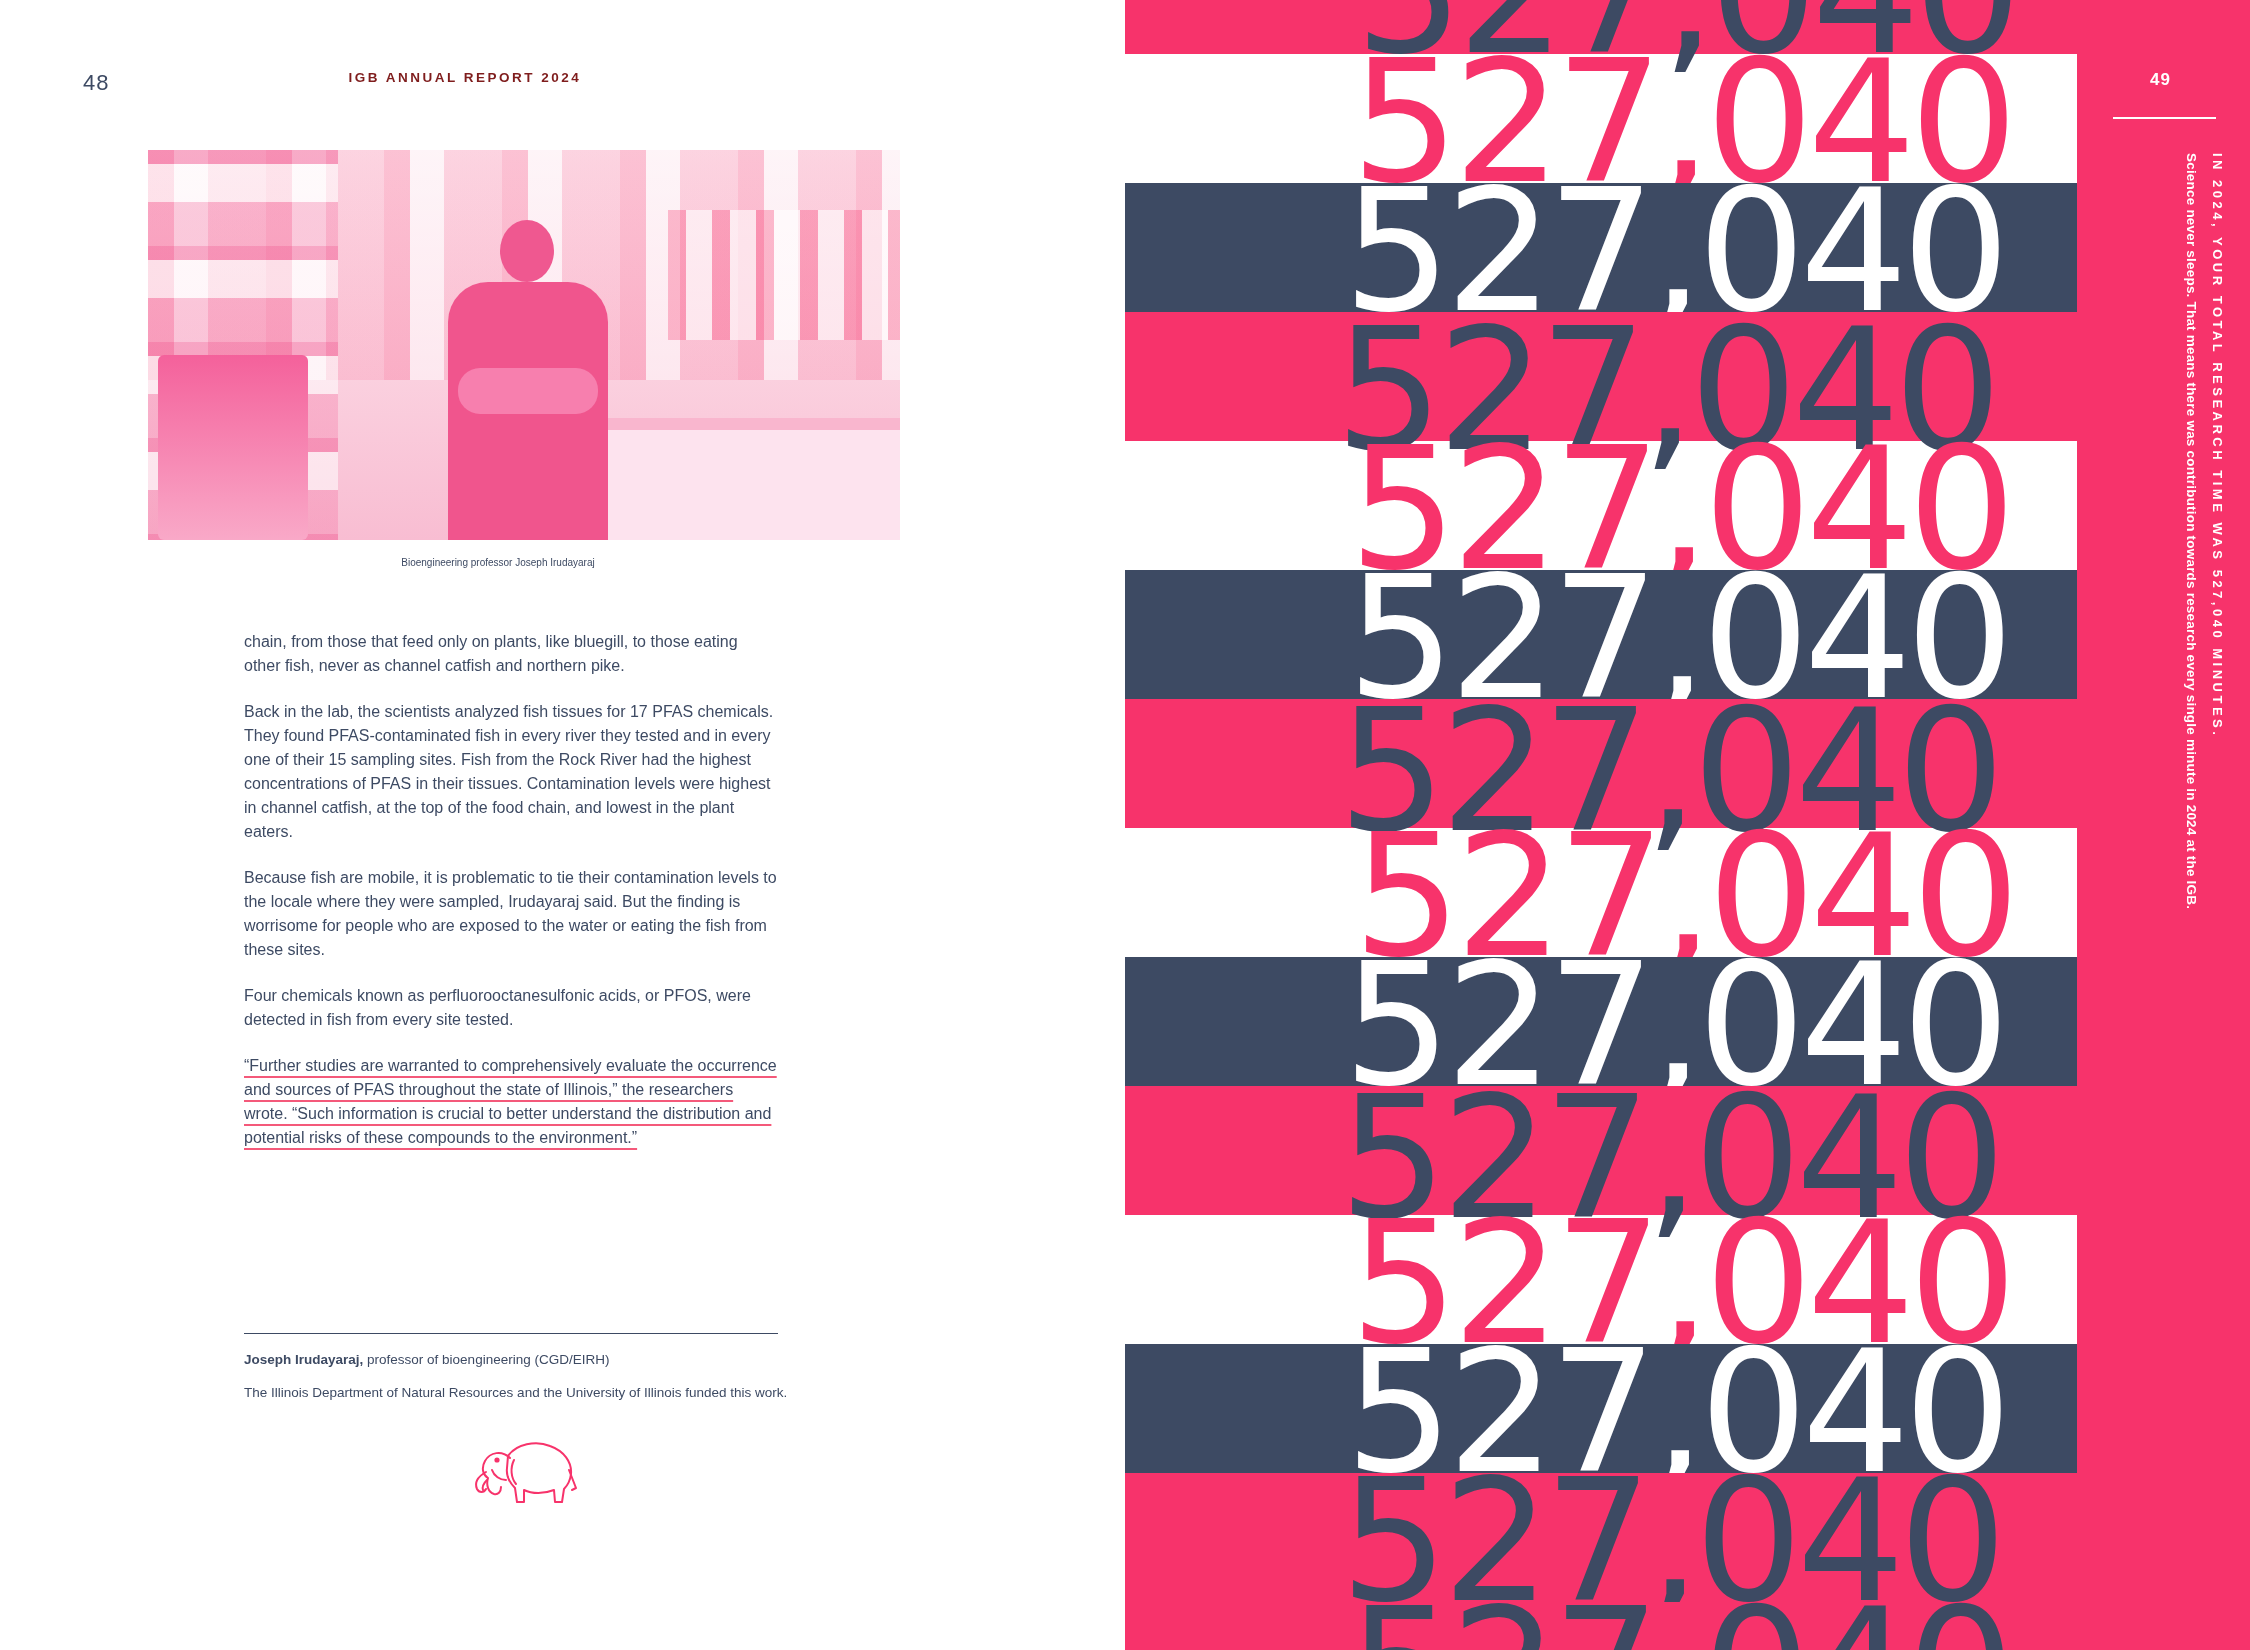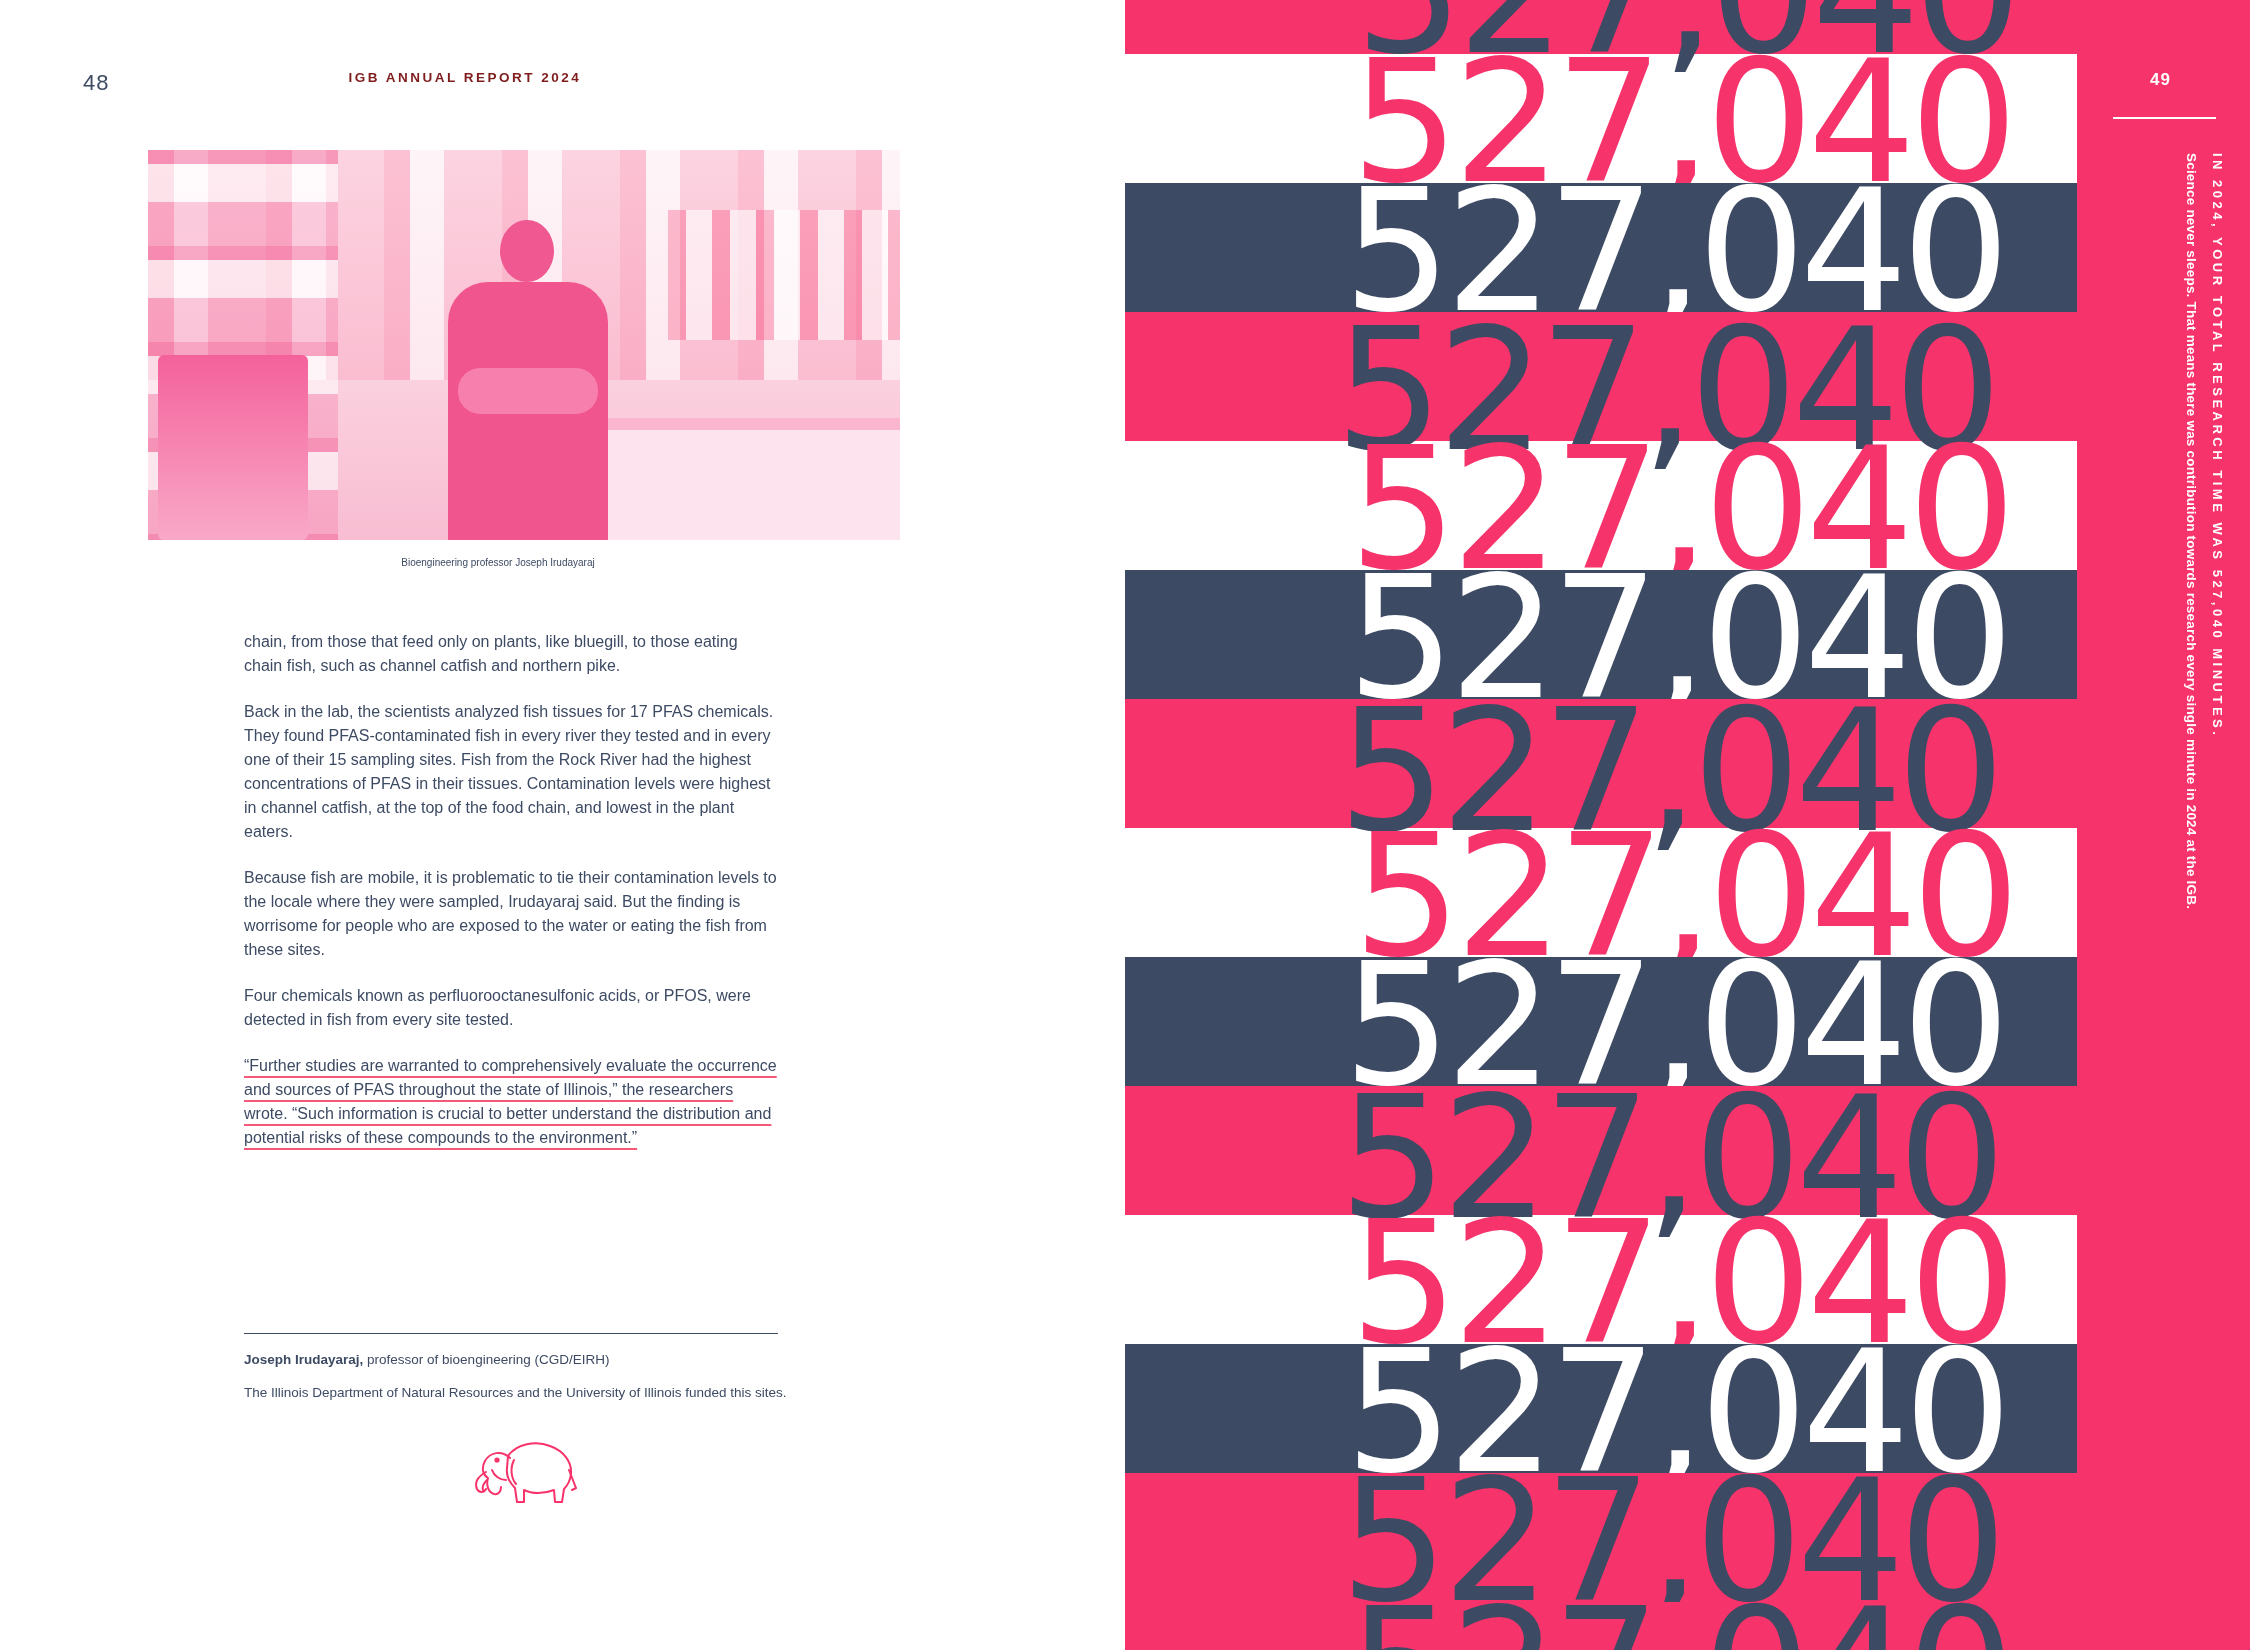--- a/index.html
+++ b/index.html
@@ -108,30 +108,30 @@
     <div class="ph" id="ph-equipment"></div>
     <div class="ph" id="ph-bench"></div>
     <div class="ph" id="ph-person-head"></div>
     <div class="ph" id="ph-person-body"></div>
     <div class="ph" id="ph-person-arms"></div>
   </div>
 
   <div id="photo-caption">Bioengineering professor Joseph Irudayaraj</div>
 
   <div id="article">
-    <p>chain, from those that feed only on plants, like bluegill, to those eating chain fish, such as channel catfish and northern pike.</p>
+    <p>chain, from those that feed only on plants, like bluegill, to those eating other fish, never as channel catfish and northern pike.</p>
     <p>Back in the lab, the scientists analyzed fish tissues for 17 PFAS chemicals. They found PFAS-contaminated fish in every river they tested and in every one of their 15 sampling sites. Fish from the Rock River had the highest concentrations of PFAS in their tissues. Contamination levels were highest in channel catfish, at the top of the food chain, and lowest in the plant eaters.</p>
     <p>Because fish are mobile, it is problematic to tie their contamination levels to the locale where they were sampled, Irudayaraj said. But the finding is worrisome for people who are exposed to the water or eating the fish from these sites.</p>
     <p>Four chemicals known as perfluorooctanesulfonic acids, or PFOS, were detected in fish from every site tested.</p>
     <p><span class="quote">“Further studies are warranted to comprehensively evaluate the occurrence and sources of PFAS throughout the state of Illinois,” the researchers wrote. “Such information is crucial to better understand the distribution and potential risks of these compounds to the environment.”</span></p>
   </div>
 
   <div id="divider"></div>
   <div id="credit-line"><span class="bold">Joseph Irudayaraj,</span><span> professor of bioengineering (CGD/EIRH)</span></div>
-  <div id="funding-line">The Illinois Department of Natural Resources and the University of Illinois funded this sites.</div>
+  <div id="funding-line">The Illinois Department of Natural Resources and the University of Illinois funded this work.</div>
 
   <svg id="elephant" viewBox="0 0 120 84" fill="none" stroke="#f7336b" stroke-width="2" stroke-linecap="round" stroke-linejoin="round">
     <path d="M38 26 C46 14 66 10 80 16 C94 21 102 32 101 44 C100 52 97 56 94 59 L92 72 L85 72 L84 60 C74 64 62 64 54 60 L54 72 L47 72 L45 58 C40 53 36 46 37 38 Z"></path>
     <path d="M40 28 C32 20 20 22 15 31 C11 38 13 45 18 48 C16 55 18 62 24 64 C28 65 31 62 31 57"></path>
     <path d="M16 42 C9 46 4 52 7 59 C9 63 14 63 16 59"></path>
     <path d="M17 50 C14 53 12 57 13 60"></path>
     <path d="M22 40 C24 46 30 50 36 50"></path>
     <circle cx="27" cy="30" r="1.6" fill="#f7336b"></circle>
     <path d="M99 40 L106 58 L102 60"></path>
     <path d="M44 30 C40 38 41 48 46 54"></path>

